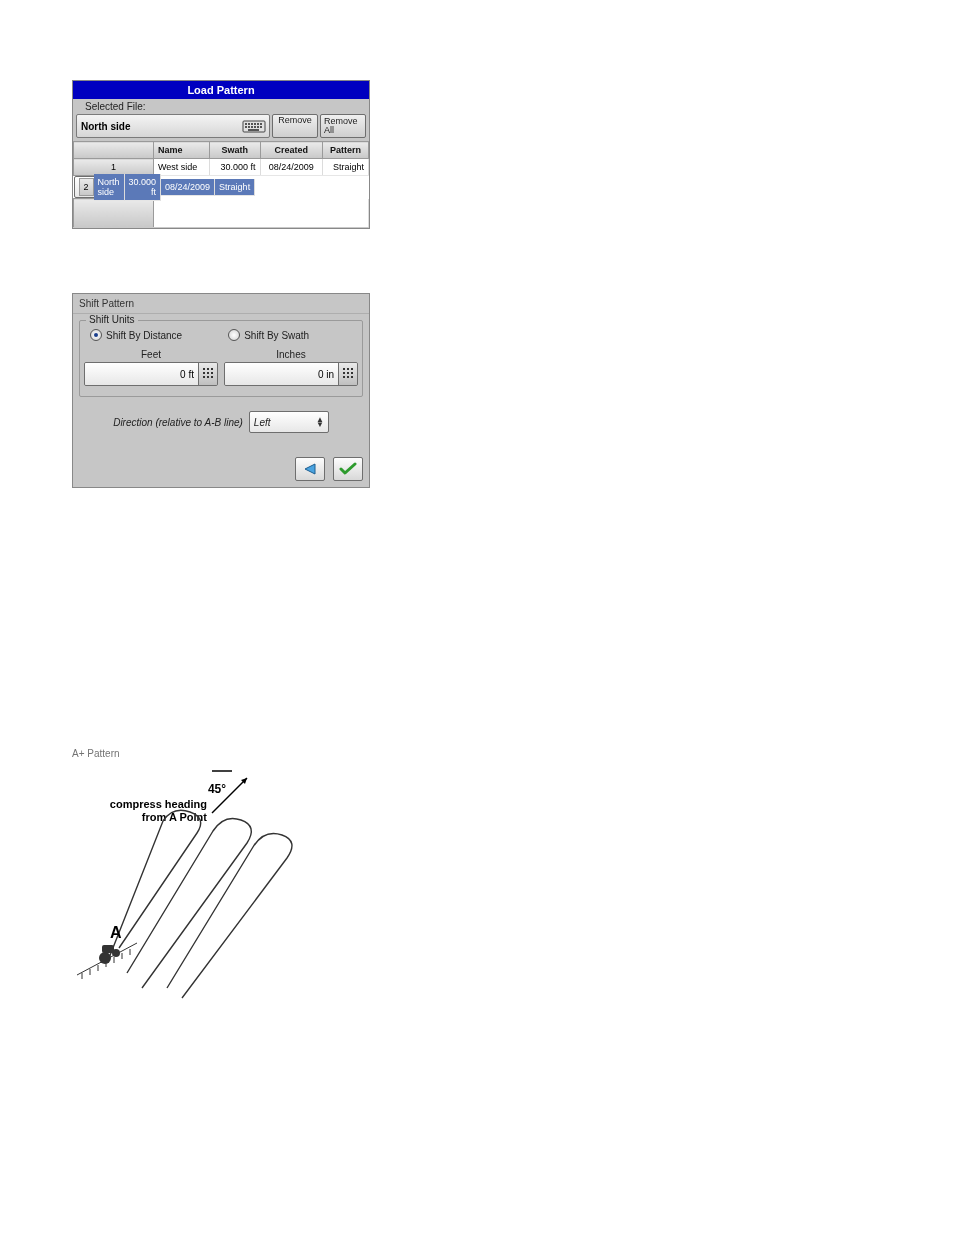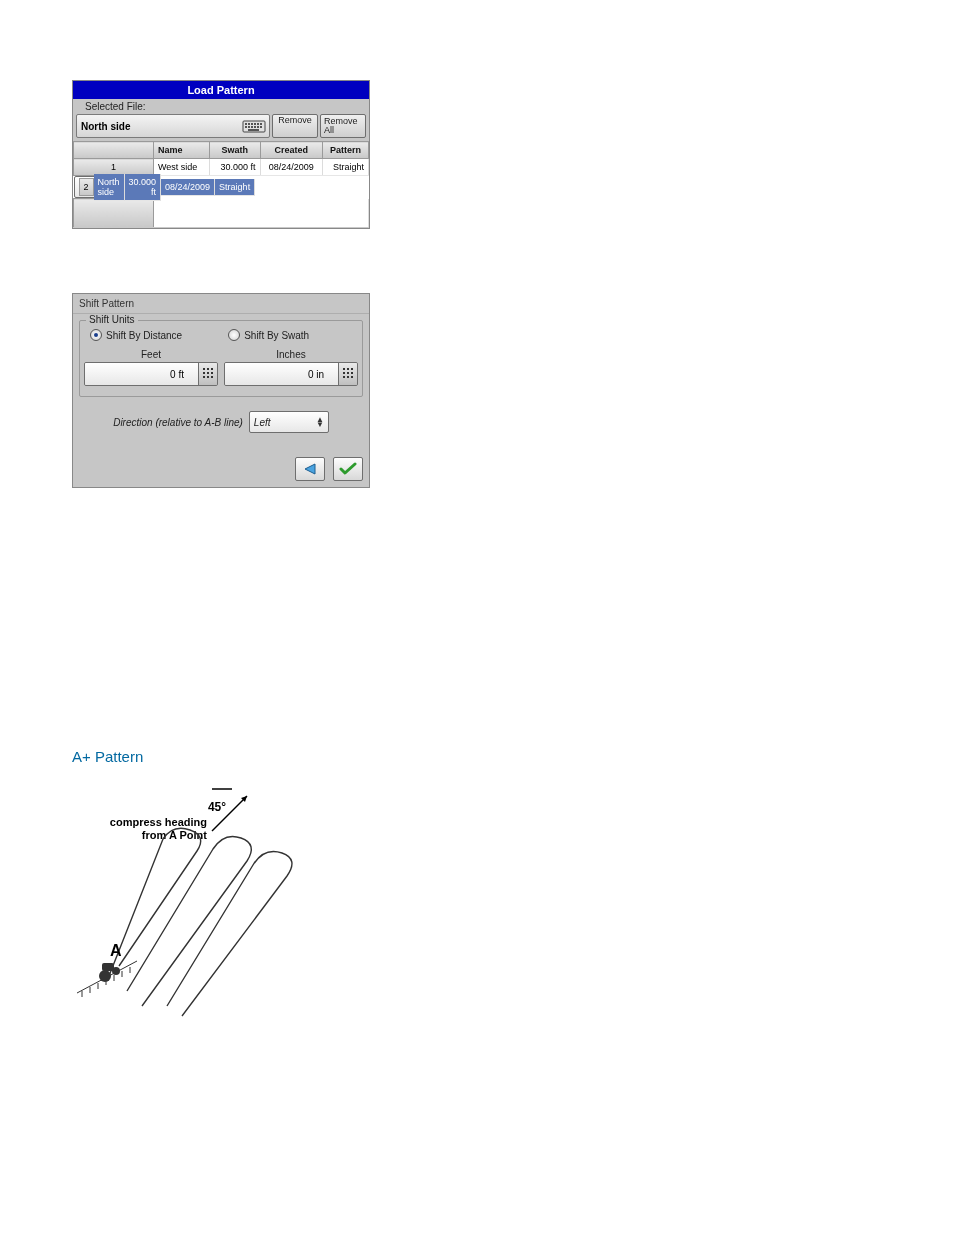--- a/index.html
+++ b/index.html
@@ -37,31 +37,31 @@
   .fs{margin:6px 6px 0 6px;border:1px solid #9a9a9a;border-radius:2px;padding:6px 4px 10px 4px;position:relative;background:#c6c6c6;}
   .fs-legend{position:absolute;top:-7px;left:6px;background:#c6c6c6;font-size:10px;color:#222;padding:0 3px;}
   .rads{display:flex;gap:46px;padding:2px 2px 8px 6px;font-size:10px;color:#222;}
   .rad{display:flex;align-items:center;gap:4px;}
   .rad .dot{width:10px;height:10px;border-radius:50%;border:1px solid #555;background:radial-gradient(#fff,#cfcfcf);display:flex;align-items:center;justify-content:center;}
   .rad.on .dot:after{content:"";width:4px;height:4px;border-radius:50%;background:#1a3e8c;display:block;}
   .cols{display:flex;gap:6px;}
   .col{flex:1;}
   .col-h{text-align:center;font-size:10px;color:#222;margin-bottom:2px;}
   .spin{display:flex;height:22px;border:1px solid #6e6e6e;border-radius:2px;overflow:hidden;}
-  .spin-val{flex:1;background:linear-gradient(#fff,#e7e7e7);display:flex;align-items:center;justify-content:flex-end;padding-right:14px;font-size:10px;}
+  .spin-val{flex:1;background:linear-gradient(#fff,#e7e7e7);display:flex;align-items:center;justify-content:flex-end;padding-right:4px;font-size:10px;}
   .spin-btn{width:18px;background:linear-gradient(#eaeaea,#bfbfbf);border-left:1px solid #6e6e6e;display:flex;align-items:center;justify-content:center;}
 
   .dirrow{display:flex;align-items:center;justify-content:center;gap:6px;margin:14px 0 6px 0;font-size:10px;color:#222;font-style:italic;}
   .sel{width:70px;height:20px;background:linear-gradient(#fff,#e7e7e7);border:1px solid #6e6e6e;border-radius:2px;display:flex;align-items:center;padding:0 4px;justify-content:space-between;}
   .sel .arrs{display:flex;flex-direction:column;line-height:5px;font-size:8px;color:#333;}
 
   .dlg2-foot{display:flex;justify-content:flex-end;padding:18px 6px 6px 6px;gap:4px;}
 
   
-  .aplus-title{font-size:15px;color:#0369a1;margin:260px 0 16px 0;}
+  .aplus-title{font-size:10px;color:#737373;margin:260px 0 4px 0;}
   .aplus-wrap{width:290px;}
 
   svg{display:block;}
 </style>
 </head>
 <body>
 
 <div class="page">
 
   <div class="dlg1">

